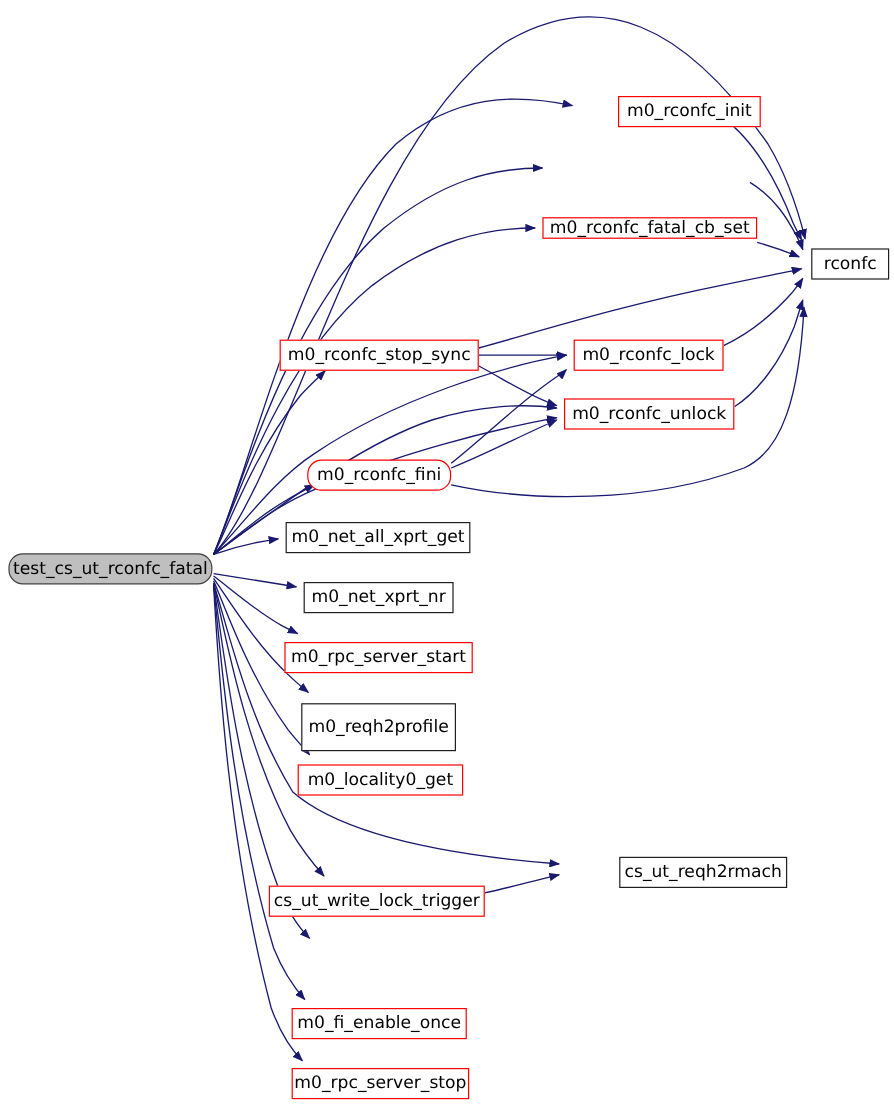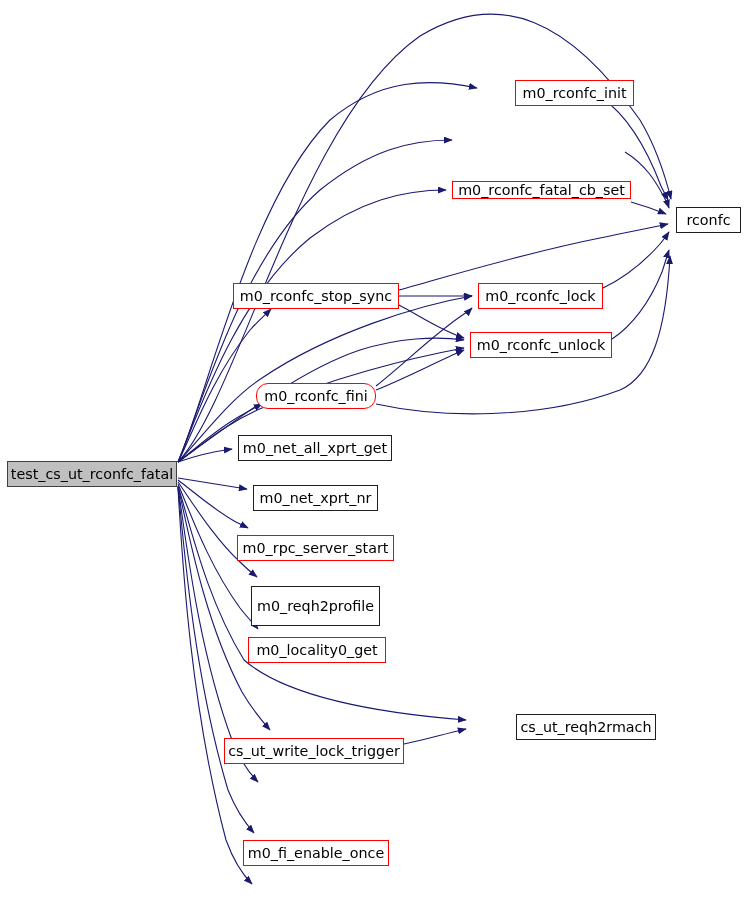--- a/index.html
+++ b/index.html
@@ -90,21 +90,21 @@
         <path d="M 376,404 C 440,418 540,420 620,390 C 652,376 666,330 670,256" marker-end="url(#arrow)"></path>
         <path d="M 399,296 C 424,296 446,296 472,296" marker-end="url(#arrow)"></path>
         <path d="M 399,305 C 420,316 440,330 464,338" marker-end="url(#arrow)"></path>
         <path d="M 376,386 C 404,364 434,334 464,314 C 468,311 470,310 472,308" marker-end="url(#arrow)"></path>
         <path d="M 376,390 C 406,378 436,362 464,350" marker-end="url(#arrow)"></path>
         <path d="M 178,462 C 236,420 300,370 360,350 C 398,338 436,336 464,340" marker-end="url(#arrow)"></path>
         <path d="M 404,744 C 424,740 444,734 466,729" marker-end="url(#arrow)"></path>
       </g>
   </svg>
 
-  <div class="node root" style="left: 7px; top: 461px; width: 170px; height: 26px;">
+  <div class="node root" style="left: 7px; top: 461px; width: 170px; height: 26px; border-radius: 12px;">
     <span class="node-label">test_cs_ut_rconfc_fatal</span>
   </div>
   <div class="node" style="left: 483px; top: 80px; width: 119px; height: 26px; margin-left: 32px;">
     <span class="node-label">m0_rconfc_init</span>
   </div>
   <div class="node" style="left: 452px; top: 181px; width: 179px; height: 18px;">
     <span class="node-label">m0_rconfc_fatal_cb_set</span>
   </div>
   <div class="node black" style="left: 676px; top: 207px; width: 65px; height: 26px; align-items: center;">
     <span class="node-label">rconfc</span>
@@ -138,14 +138,17 @@
   </div>
   <div class="node black" style="left: 472px; top: 714px; width: 140px; height: 26px; margin-left: 44px;">
     <span class="node-label">cs_ut_reqh2rmach</span>
   </div>
   <div class="node" style="left: 224px; top: 738px; width: 180px; height: 26px;">
     <span class="node-label">cs_ut_write_lock_trigger</span>
   </div>
   <div class="node" style="left: 243px; top: 840px; width: 146px; height: 26px;">
     <span class="node-label">m0_fi_enable_once</span>
   </div>
+  <div class="node" style="left: 243px; top: 890px; width: 148px; height: 26px;">
+    <span class="node-label">m0_rpc_server_stop</span>
+  </div>
 
 </div>
 
 </body></html>

